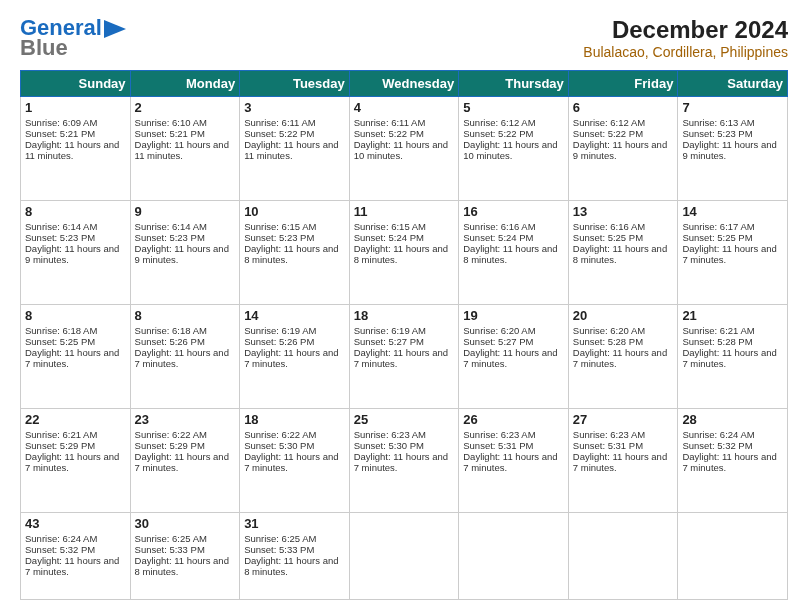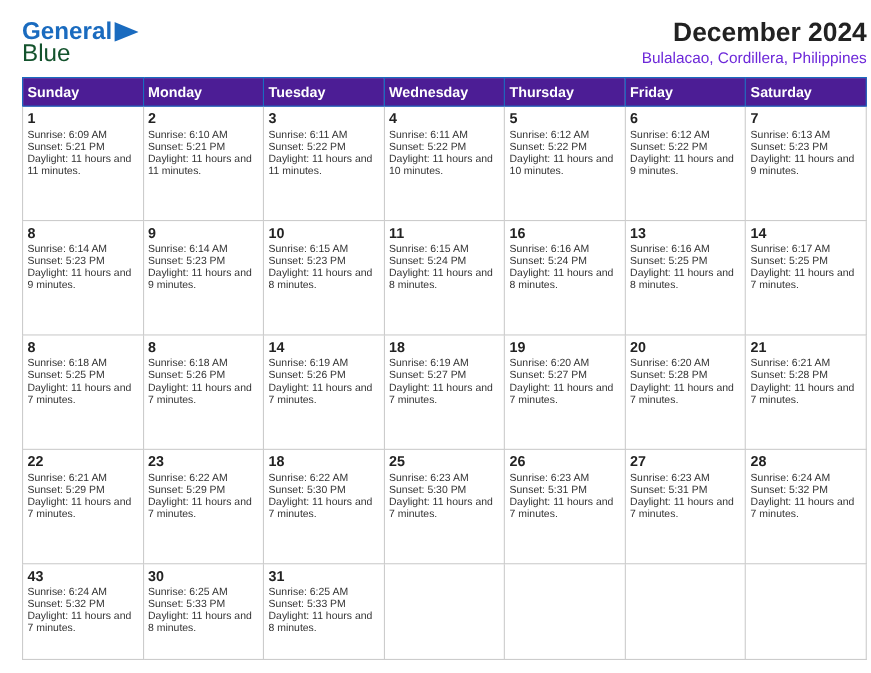--- a/index.html
+++ b/index.html
@@ -40,37 +40,37 @@
     .title-block {
       text-align: right;
     }
     .month-title {
       font-size: 24px;
       font-weight: bold;
       color: #222;
     }
     .location-title {
       font-size: 14px;
-      color: #6d28d9;
+      color: #a16207;
       text-align: right;
     }
     .calendar {
       flex: 1;
       border: 1px solid #ccc;
       border-collapse: collapse;
       width: 100%;
       table-layout: fixed;
     }
     .calendar th {
-      background: #4c1d95;
+      background: #0f766e;
       color: #fff;
       font-size: 13px;
       font-weight: bold;
       padding: 5px 4px;
-      text-align: left;
+      text-align: right;
       border: 1px solid #1a6bbf;
     }
     .calendar td {
       vertical-align: top;
       border: 1px solid #ccc;
       padding: 3px 4px;
       font-size: 9.5px;
       color: #333;
       background: #fff;
       height: 86px;
@@ -94,21 +94,21 @@
 
 <div class="page">
   <div class="header">
     <div class="logo">
       <div style="display:flex;align-items:center;">
         <span class="logo-text"><span>General</span></span>
         <svg width="22" height="18" viewBox="0 0 22 18" style="margin-left:2px;margin-top:2px;">
           <polygon points="0,0 0,18 22,9" fill="#1a6bbf"></polygon>
         </svg>
       </div>
-      <span class="logo-text" style="font-size:22px;font-weight:normal;color:#14532d;margin-top:-4px;">Blue</span>
+      <span class="logo-text" style="font-size:22px;font-weight:bold;color:#737373;margin-top:-4px;">Blue</span>
     </div>
     <div class="title-block">
       <div class="month-title">December 2024</div>
       <div class="location-title">Bulalacao, Cordillera, Philippines</div>
     </div>
   </div>
 
   <table class="calendar">
     <thead>
       <tr>

